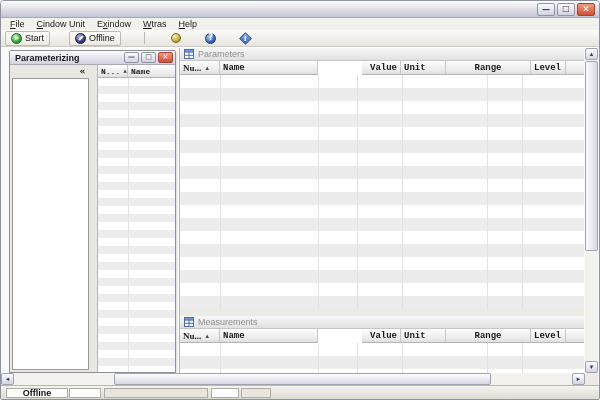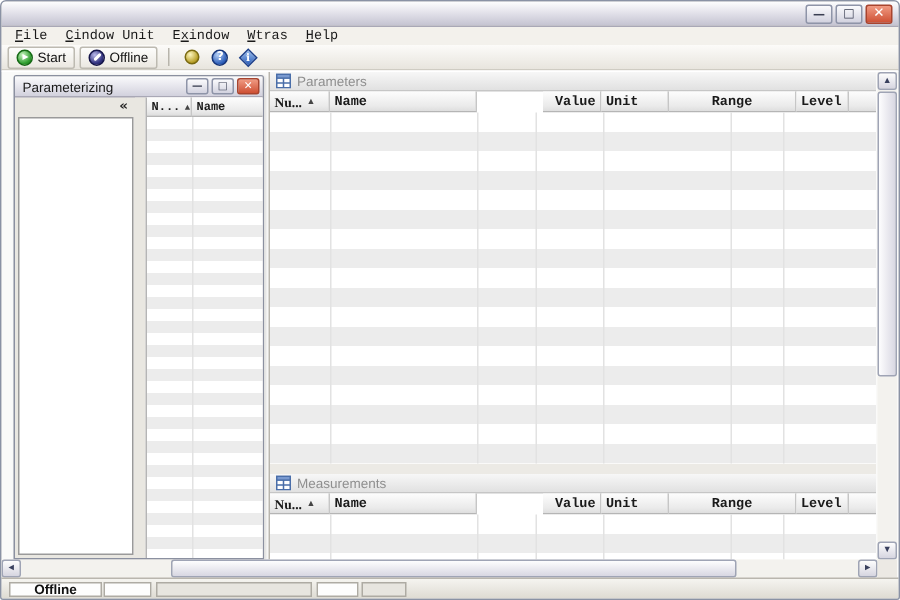--- a/index.html
+++ b/index.html
@@ -8,43 +8,43 @@
   .window{position:absolute;inset:0;border:1px solid #8a92a4;border-radius:4px 4px 2px 2px;background:#efede8;display:flex;flex-direction:column;overflow:hidden;}
   
   .titlebar{height:17px;flex:0 0 17px;background:linear-gradient(180deg,#fefefe 0%,#e4e3eb 45%,#c4c3d1 100%);border-bottom:1px solid #a9a8b6;display:flex;align-items:center;justify-content:flex-end;padding:0 4px;gap:2px;}
   .tb-btn{width:18px;height:13px;border:1px solid #8e94a8;border-radius:2px;background:linear-gradient(180deg,#fbfbfd,#d2d2df);display:flex;align-items:center;justify-content:center;color:#3a3f52;cursor:default;}
   .tb-btn span{font:bold 8px/8px "DejaVu Sans",sans-serif;}
   .tb-btn .g-min{align-self:flex-end;margin-bottom:1px;}
   .tb-btn.close{background:linear-gradient(180deg,#f09a82,#ce5034);border-color:#a8442e;color:#fff;}
   .tb-btn.close span{font-size:9px;}
   
   .menubar{height:12px;flex:0 0 12px;display:flex;align-items:center;background:#f3f1ec;padding-left:3px;font-size:9px;color:#1a1a1a;}
-  .menu-item{padding:0 6px;line-height:12px;font-family:Liberation Mono, monospace;}
+  .menu-item{padding:0 6px;line-height:12px;}
   .accel{text-decoration:underline;}
   
-  .toolbar{height:17px;flex:0 0 17px;display:flex;align-items:center;background:linear-gradient(180deg,#fcfbf9,#e8e5de);border-bottom:1px solid #cfccc3;padding-left:4px;gap:3px;}
+  .toolbar{height:17px;flex:0 0 17px;display:flex;align-items:center;background:linear-gradient(180deg,#fcfbf9,#e8e5de);border-bottom:1px solid #cfccc3;padding-left:4px;gap:19px;}
   .tool-btn{display:inline-flex;align-items:center;gap:3px;border:1px solid #bdbab1;border-radius:2px;background:linear-gradient(180deg,#fdfdfc,#ebe8e1);height:15px;padding:0 5px;font-size:9px;color:#111;}
   .icon-btn{display:inline-flex;align-items:center;justify-content:center;width:16px;height:15px;}
   .tsep{width:1px;height:12px;background:#b8b5ac;margin:0 4px;}
   .sphere{width:11px;height:11px;border-radius:50%;display:inline-flex;align-items:center;justify-content:center;}
   .sphere.green{background:radial-gradient(circle at 35% 30%,#c9f5c1,#2f9e2f 65%,#176e17);border:1px solid #156915;}
   .play{width:0;height:0;border-left:4px solid #fff;border-top:2px solid transparent;border-bottom:2px solid transparent;margin-left:1px;}
   .sphere.navy{background:radial-gradient(circle at 35% 30%,#b9b9e9,#31317e 65%,#1a1a50);border:1px solid #15154a;}
   .slash{width:6px;height:2px;background:#fff;transform:rotate(-45deg);border-radius:1px;}
   .sphere.lamp{width:10px;height:10px;background:radial-gradient(circle at 35% 30%,#fdf6c0,#b89f28 70%,#857414);border:1px solid #7a6a12;}
   .sphere.blue{background:radial-gradient(circle at 35% 30%,#b6d0f5,#2a5cb8 70%,#1a3c80);border:1px solid #17367a;}
   .sphere.blue .q{color:#fff;font:bold 8px/8px "DejaVu Sans",sans-serif;}
   .diamond{width:9px;height:9px;transform:rotate(45deg);background:linear-gradient(135deg,#9ec0ee,#2a5cb8);border:1px solid #1c3f8a;display:inline-flex;align-items:center;justify-content:center;}
   .diamond .i{transform:rotate(-45deg);color:#fff;font:bold 7px/7px "DejaVu Serif",serif;}
   
   .mdi{flex:1;position:relative;background:#fafaf9;border-top:1px solid #fff;}
   
   .pwin{position:absolute;left:8px;top:2px;width:167px;bottom:12px;border:1px solid #8b90a0;border-radius:2px 2px 0 0;background:#e9e7e1;display:flex;flex-direction:column;box-shadow:1px 1px 2px rgba(0,0,0,0.12);}
   .pwin-title{height:14px;flex:0 0 14px;background:linear-gradient(180deg,#fafafc,#d2d1dd);border-bottom:1px solid #a9a8b6;display:flex;align-items:center;padding:0 2px 0 5px;gap:2px;}
-  .pwin-title .txt{flex:1;font-weight:normal;font-size:9px;color:#1a1a1a;}
+  .pwin-title .txt{flex:1;font-weight:bold;font-size:9px;color:#1a1a1a;}
   .pw-btn{width:15px;height:11px;border:1px solid #8e94a8;border-radius:2px;background:linear-gradient(180deg,#fbfbfd,#d2d2df);display:flex;align-items:center;justify-content:center;color:#3a3f52;}
   .pw-btn span{font:bold 7px/7px "DejaVu Sans",sans-serif;}
   .pw-btn .g-min{align-self:flex-end;margin-bottom:1px;}
   .pw-btn.close{background:linear-gradient(180deg,#f09a82,#ce5034);border-color:#a8442e;color:#fff;}
   .pwin-body{flex:1;display:flex;min-height:0;}
   .tree-col{width:80px;flex:0 0 80px;display:flex;flex-direction:column;}
   .tree-strip{height:13px;flex:0 0 13px;display:flex;justify-content:flex-end;align-items:center;padding-right:1px;}
   .collapse-btn{width:13px;height:11px;display:flex;align-items:center;justify-content:center;font:bold 9px/9px "DejaVu Sans",sans-serif;color:#222;}
   .tree-pane{flex:1;margin:0 1px 2px 2px;border:1px solid #9a9a9a;background:#ffffff;}
   .vsplit{width:7px;flex:0 0 7px;background:#e9e7e1;}

